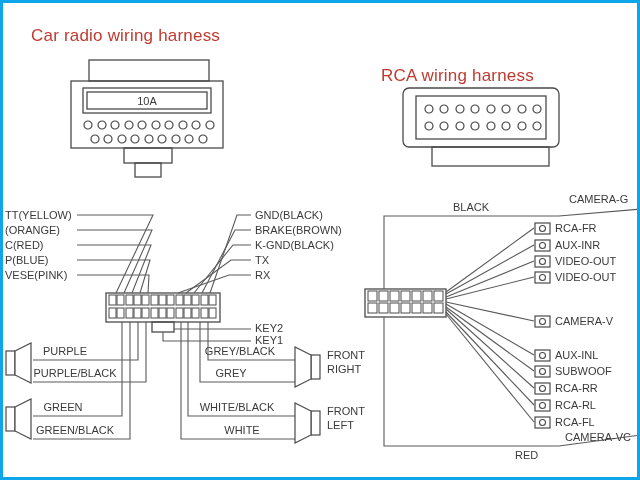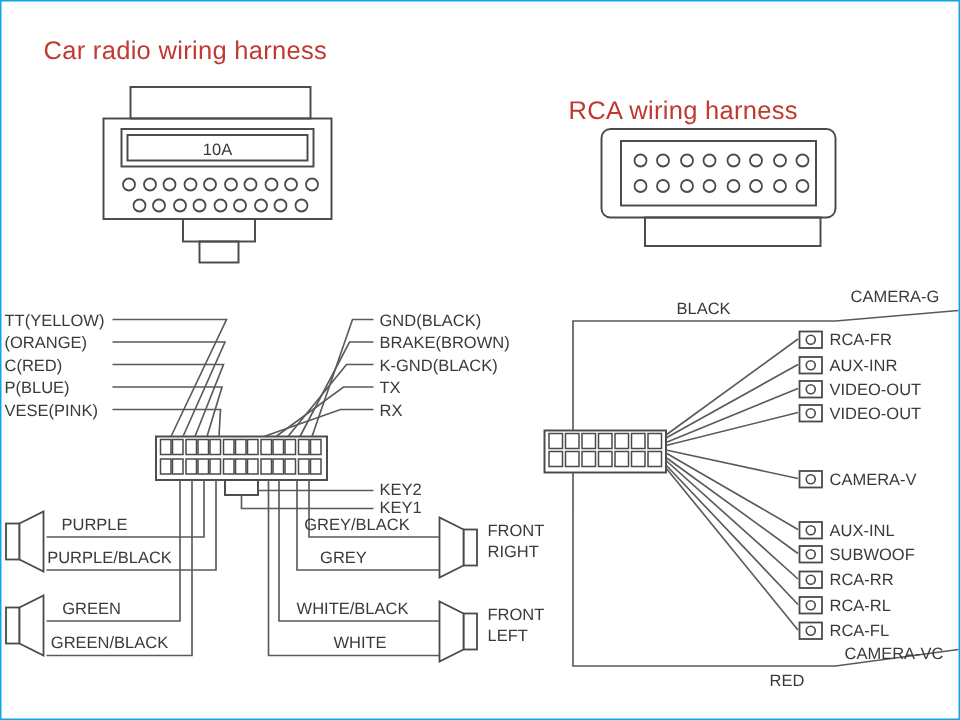--- a/index.html
+++ b/index.html
@@ -1,17 +1,17 @@
 <!DOCTYPE html>
 <html><head>
 <meta charset="utf-8">
 <style>
   * { margin:0; padding:0; box-sizing:border-box; }
   html,body { width:640px; height:480px; background:#ffffff; font-family:"Liberation Sans",sans-serif; }
-  #canvas { position:relative; width:640px; height:480px; background:#ffffff; border:1px solid #0ea5e9; overflow:hidden; }
+  #canvas { position:relative; width:640px; height:480px; background:#ffffff; border:3px solid #0ea5e9; overflow:hidden; }
   svg { position:absolute; left:0; top:0; }
   text { font-family:"Liberation Sans",sans-serif; font-size:11px; fill:#3a3a3a; }
   text.title { font-size:17px; fill:#c03a30; font-weight:500; letter-spacing:.2px; }
   text.mid { text-anchor:middle; }
   .outline { fill:none; stroke:#4a4a4a; stroke-width:1.3; }
   .pin { fill:#ffffff; stroke:#4a4a4a; stroke-width:1.2; }
   .cell { fill:#ffffff; stroke:#4a4a4a; stroke-width:1; }
   .wire { fill:none; stroke:#5a5a5a; stroke-width:1.1; }
   .plug rect { fill:#ffffff; stroke:#4a4a4a; stroke-width:1.2; }
   .plug circle { fill:#ffffff; stroke:#4a4a4a; stroke-width:1.1; }

